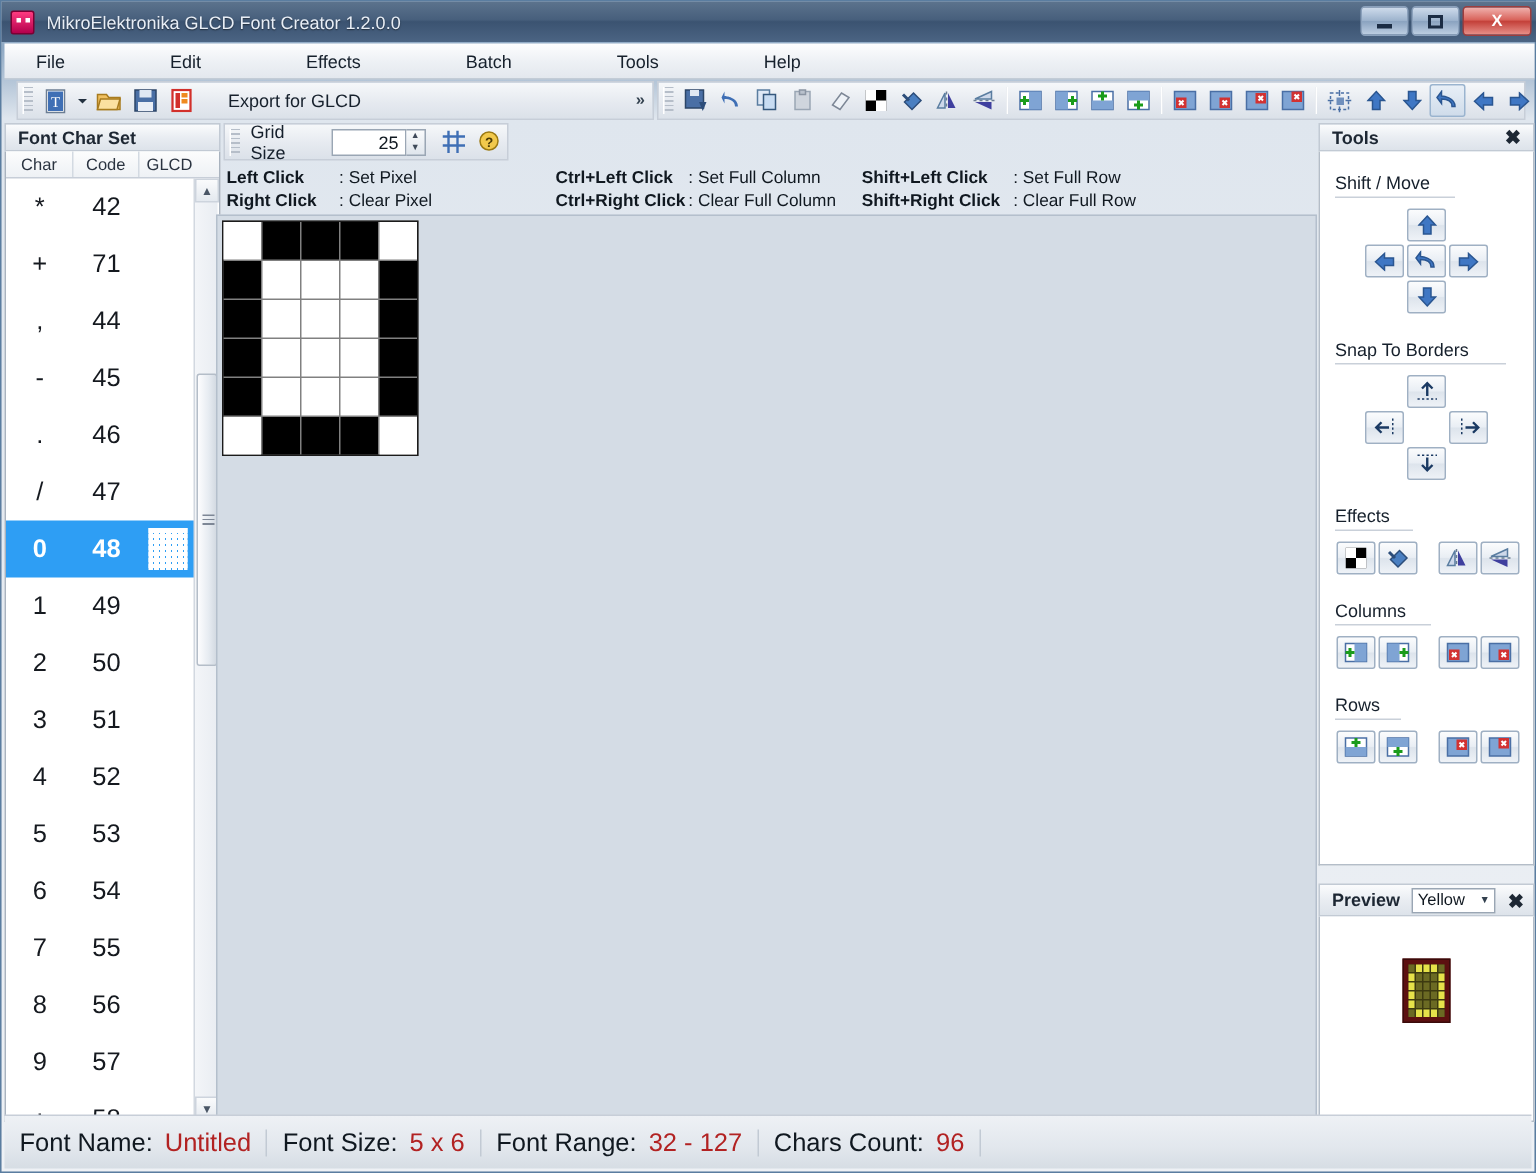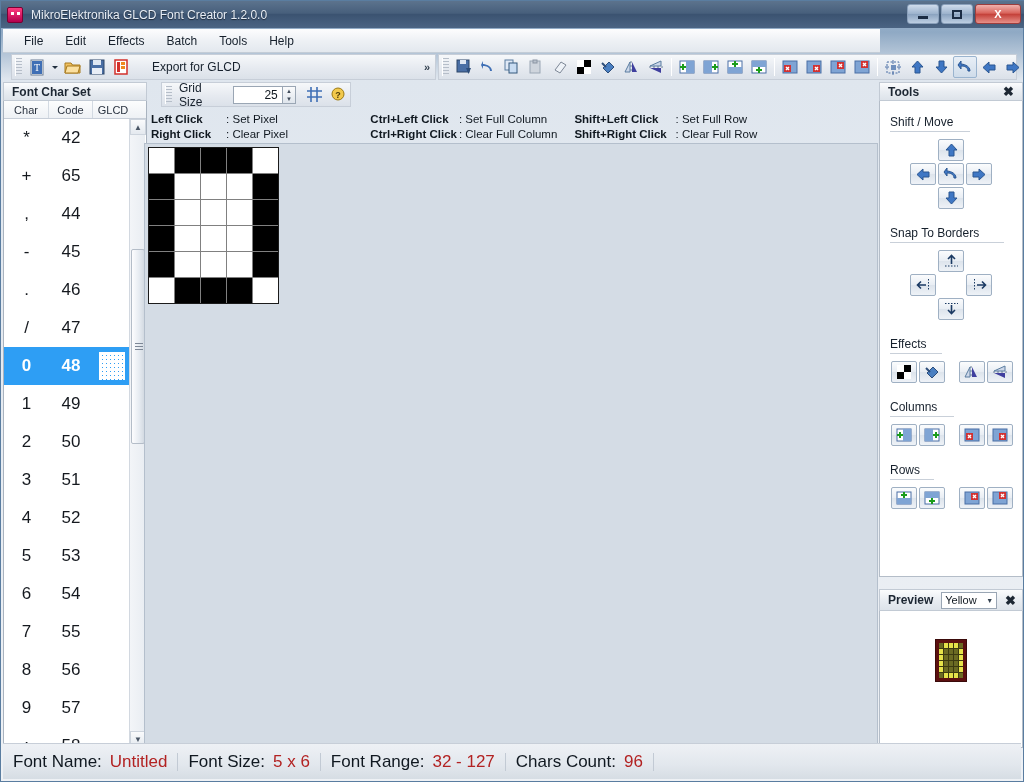--- a/index.html
+++ b/index.html
@@ -28,23 +28,23 @@
   .win-btn { width:32px; height:20px; border:1px solid #8aa0bb; border-radius:3px;
     background:linear-gradient(180deg,#cfdcec 0%, #9db3cd 48%, #8ba3c0 52%, #bdcee2 100%);
     display:flex; align-items:center; justify-content:center; color:#1b2c44; font-size:11px; }
   .win-btn.close { width:46px; border-color:#9c3d3d;
     background:linear-gradient(180deg,#f0b2ae 0%, #d9645c 45%, #c4413a 52%, #e79089 100%); color:#fff;
     font-weight:bold; }
   .win-min-glyph { width:10px; height:3px; background:#1b2c44; margin-top:6px; }
   .win-max-glyph { width:10px; height:9px; border:2px solid #1b2c44; }
 
   
-  .menubar { position:absolute; left:2px; top:28px; width:877px; height:24px;
+  .menubar { position:absolute; left:2px; top:28px; width:1020px; height:24px;
     background:linear-gradient(180deg,#fdfdfe 0%, #eef1f5 50%, #e3e8ee 100%);
-    border-bottom:1px solid #c3ccd6; display:flex; align-items:center; padding-left:10px; }
+    border-bottom:1px solid #c3ccd6; display:flex; align-items:center; padding-left:10px;gap:48px; }
   .menuitem { padding:3px 11px; font-size:12px; color:#16202c; border-radius:2px; }
 
   
   .toolbar { position:absolute; height:26px;
     background:linear-gradient(180deg,#f6f8fa 0%, #e6eaf0 55%, #dbe1e9 100%);
     border:1px solid #c7ced8; display:flex; align-items:center; }
   .tb1 { left:10px; top:53px; width:425px; }
   .tb2 { left:437px; top:53px; width:579px; }
   .grip { width:7px; height:18px; margin:0 3px;
     background:repeating-linear-gradient(180deg,#b6bec9 0 1px, transparent 1px 3px);
@@ -86,21 +86,21 @@
   .sb-arrow.bot { position:absolute; bottom:0; left:0; }
   .sb-thumb { position:absolute; left:1px; top:130px; width:14px; height:195px;
     background:linear-gradient(90deg,#fdfdfe,#e6ebf1 60%,#d3dae2);
     border:1px solid #b4bdc8; border-radius:2px; }
   .sb-thumb:after{content:"";position:absolute;left:3px;top:50%;margin-top:-4px;width:8px;height:8px;
     background:repeating-linear-gradient(180deg,#7d8796 0 1px, transparent 1px 3px);}
 
   
   .gridsize-bar { position:absolute; left:148px; top:81px; width:190px; height:25px;
     background:linear-gradient(180deg,#f6f8fa 0%, #e6eaf0 55%, #dbe1e9 100%);
-    border:1px solid #c7ced8; display:flex; align-items:center;margin-left:12px; }
+    border:1px solid #c7ced8; display:flex; align-items:center; }
   .gs-label { font-size:12px; color:#16202c; margin:0 8px 0 4px; }
   .gs-input { width:52px; height:18px; background:#fff; border:1px solid #9aa6b4;
     font-size:12px; text-align:right; padding-right:4px; display:flex; align-items:center;
     justify-content:flex-end; color:#101820; }
   .gs-spin { width:14px; height:18px; border:1px solid #9aa6b4; border-left:none;
     display:flex; flex-direction:column; background:linear-gradient(180deg,#fafbfc,#dfe5ec); }
   .gs-spin div { flex:1; display:flex; align-items:center; justify-content:center; font-size:6px; color:#3f4a59; }
 
   .legend { position:absolute; left:150px; top:112px; width:640px; font-size:11.5px; color:#101820; }
   .legend-row { display:flex; margin-bottom:3px; }
@@ -389,21 +389,21 @@
         <div class="col c-glcd">GLCD</div>
       </div>
       <div class="rows" id="charset-rows">
           <div class="row">
             <div class="rc-char">*</div>
             <div class="rc-code">42</div>
             <div class="rc-glcd"></div>
           </div>
           <div class="row">
             <div class="rc-char">+</div>
-            <div class="rc-code">65</div>
+            <div class="rc-code">71</div>
             <div class="rc-glcd"></div>
           </div>
           <div class="row">
             <div class="rc-char">,</div>
             <div class="rc-code">44</div>
             <div class="rc-glcd"></div>
           </div>
           <div class="row">
             <div class="rc-char">-</div>
             <div class="rc-code">45</div>

